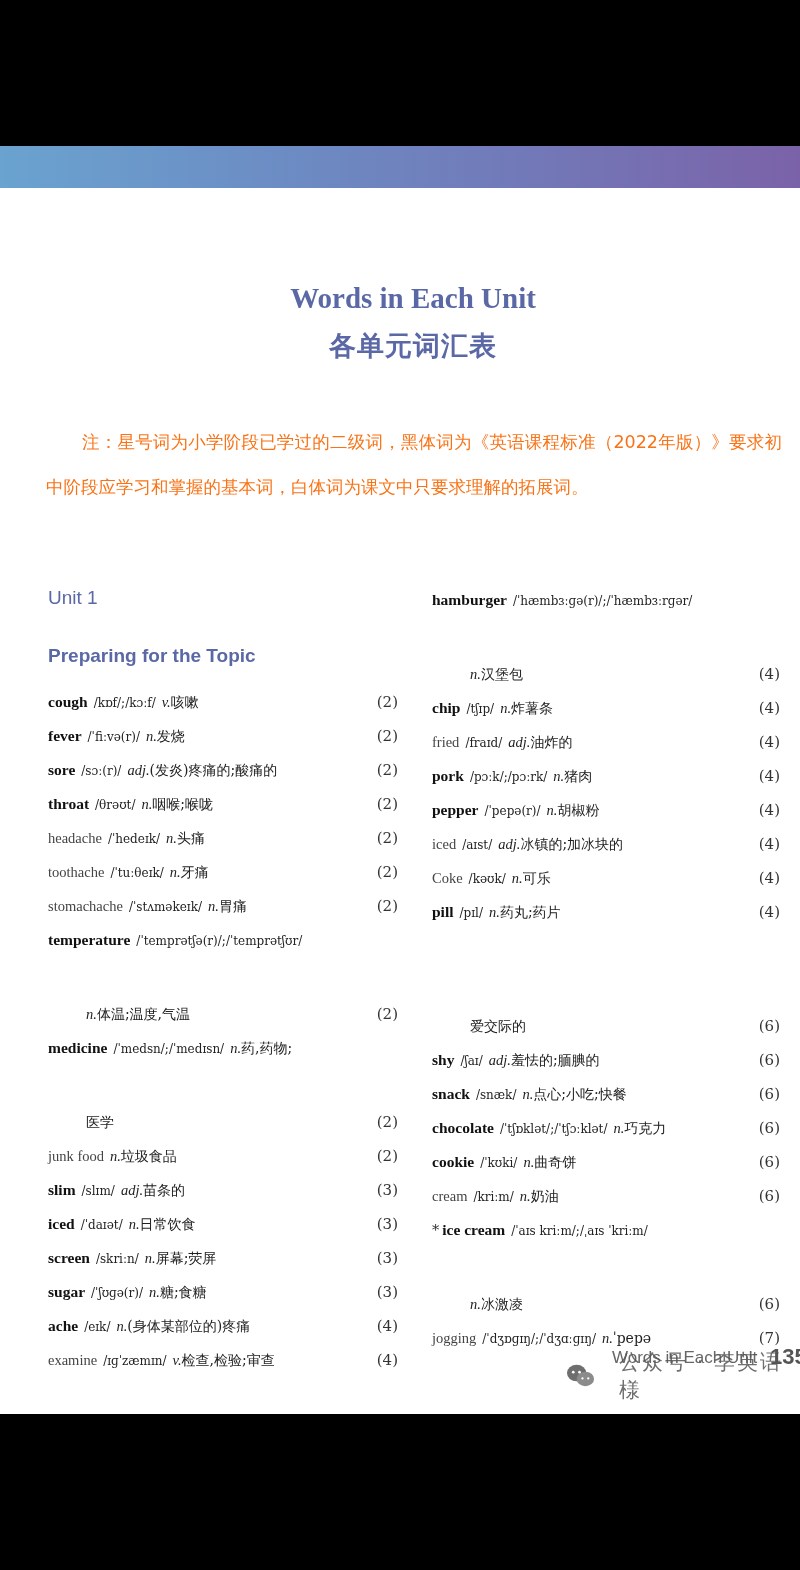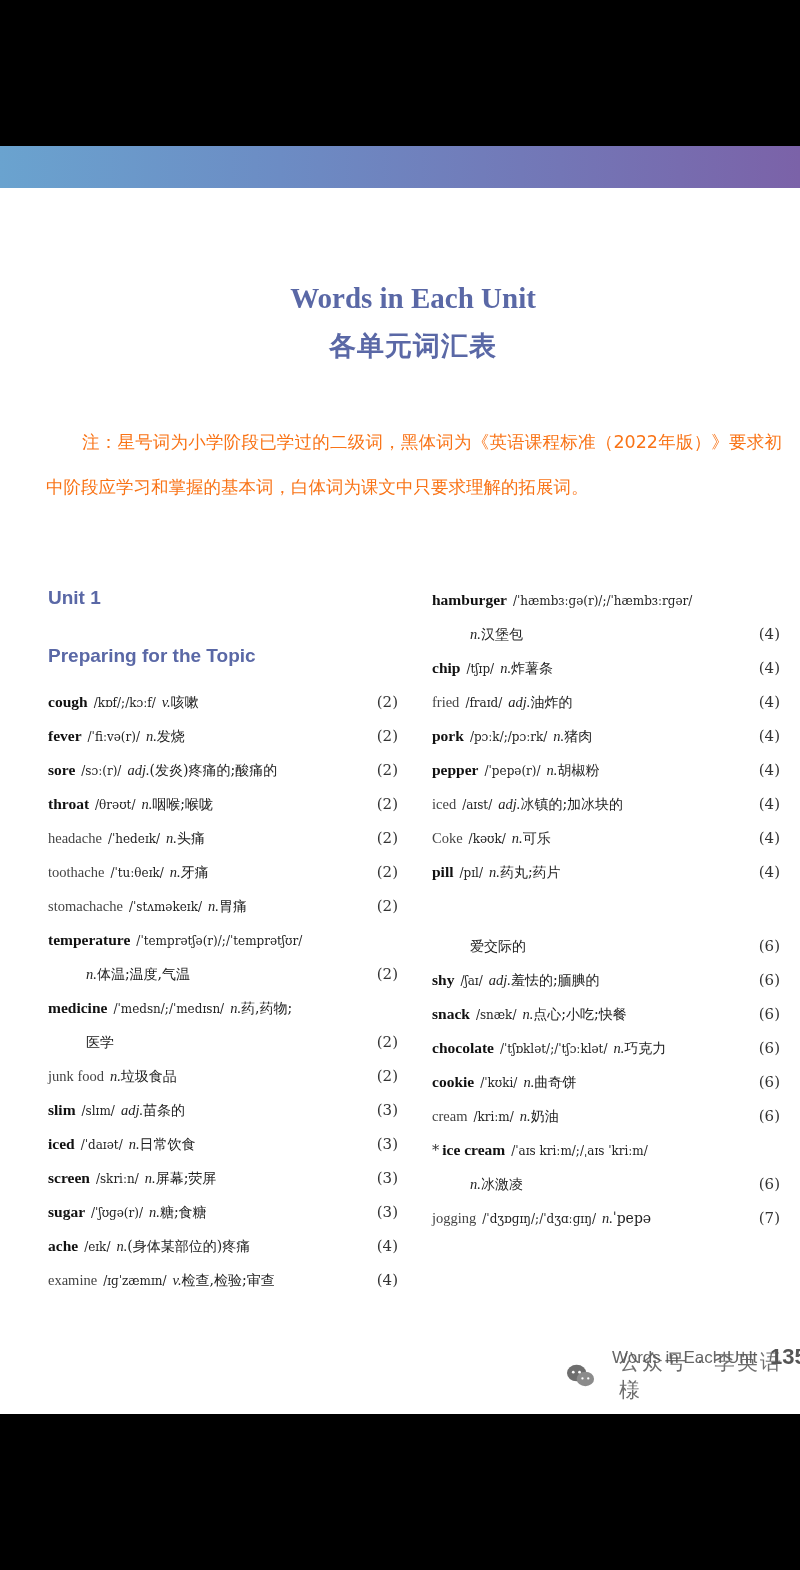--- a/index.html
+++ b/index.html
@@ -25,30 +25,30 @@
     }
     .note {
       position: absolute; top: 420px; left: 46px; width: 736px;
       font-family: "DejaVu Sans", sans-serif; font-size: 17.5px; line-height: 45px; color: #f97316;
       text-indent: 36px; text-align: justify;
     }
     .col { position: absolute; }
     .col-left { left: 48px; top: 583px; width: 350px; }
     .col-right { left: 432px; top: 583px; width: 348px; }
     .unit-head {
-      font-family: "Liberation Sans", sans-serif; font-weight: bold; font-size: 19px; color: #5a68a6;
+      font-family: "Liberation Sans", sans-serif; font-weight: normal; font-size: 19px; color: #5a68a6;
       height: 30px; line-height: 30px;
     }
     .sec-head {
       font-family: "Liberation Sans", sans-serif; font-weight: bold; font-size: 19px; color: #5a68a6;
       height: 30px; line-height: 30px;
     }
     .entry { position: relative; font-size: 14.5px; color: #222; }
     .line { height: 34px; line-height: 34px; white-space: nowrap; position: relative; padding-right: 40px; }
-    .cont { padding-left: 38px; }
+    .cont { padding-left: 38px; margin-top: 40px; }
     .word-bold { font-weight: bold; font-family: "Liberation Serif", serif; font-size: 15.5px; color: #111; }
     .word-light { font-family: "Liberation Serif", serif; font-size: 14.5px; color: #444; }
     .star { color: #333; margin-right: 3px; }
     .ipa { font-family: "DejaVu Serif", serif; font-size: 12px; color: #222; margin-left: 6px; }
     .pos { font-style: italic; font-family: "Liberation Serif", serif; margin-left: 6px; }
     .def { font-family: "DejaVu Serif", serif; font-size: 14px; }
     .page-num {
       position: absolute; right: 0; top: 0; font-family: "DejaVu Serif", serif; font-size: 15px; color: #333;
     }
     .footer-text {

